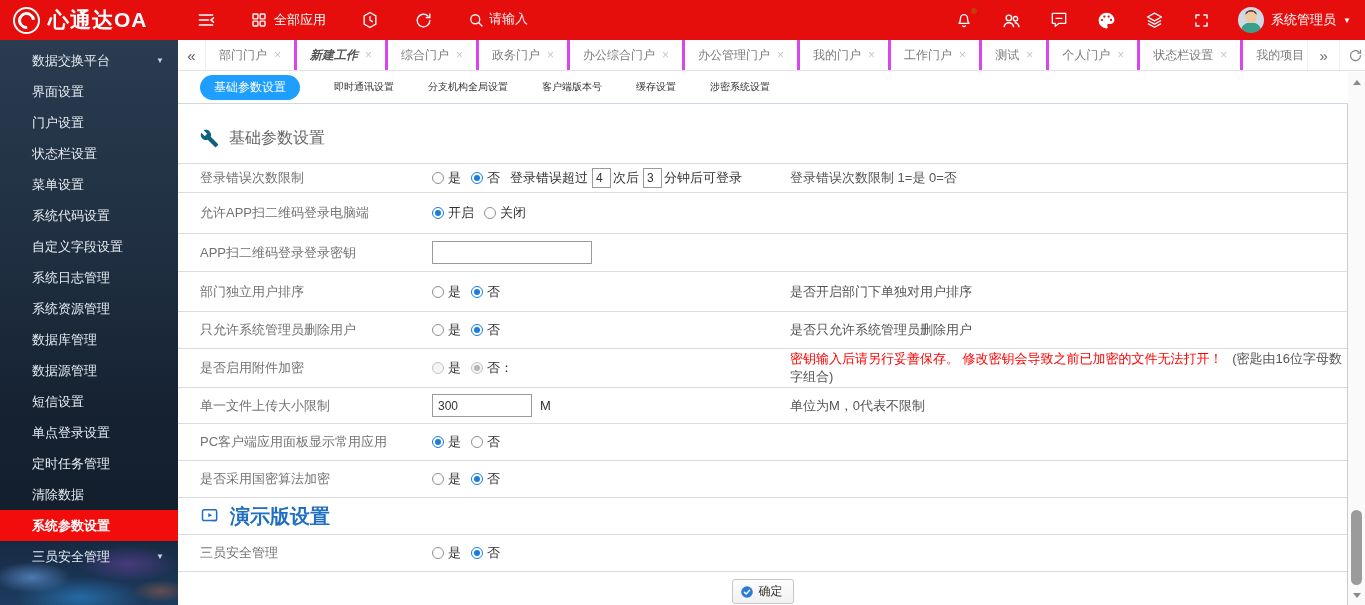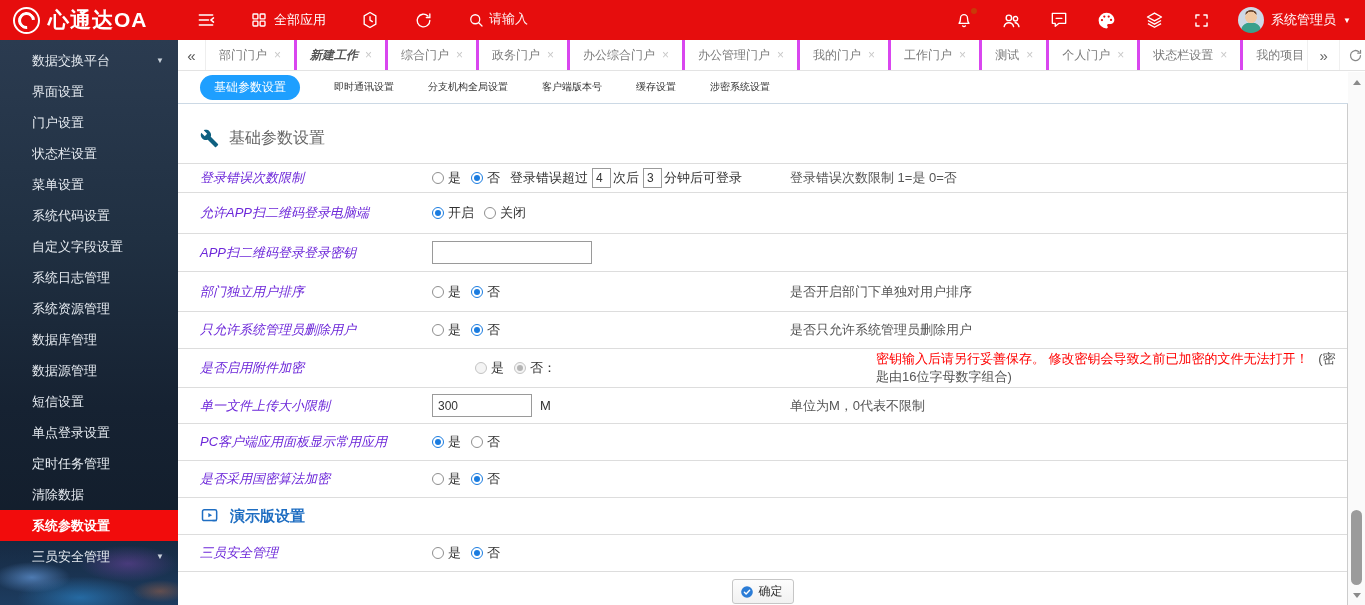--- a/index.html
+++ b/index.html
@@ -69,38 +69,38 @@
   
   .subtabs{height:33px;display:flex;align-items:center;gap:34px;padding-left:22px;border-bottom:1px solid #ccd9e5;background:#fff;margin-right:17px;}
   .pill{background:var(--accent-blue,#1e9fff);color:#fff;border-radius:13px;padding:4px 14px;font-size:12px;cursor:pointer;white-space:nowrap;}
   .subtab{font-size:10px;color:#333;cursor:pointer;white-space:nowrap;}
 
   
   .content-wrap{position:absolute;top:64px;left:0;right:17px;bottom:0;background:#fff;border-right:1px solid #ccc;overflow:hidden;}
   .section-title{display:flex;align-items:center;gap:10px;margin:24px 0 14px 22px;color:#666;font-size:16px;}
   .ftable{border-top:1px solid #ddd;}
   .frow{display:flex;align-items:center;min-height:37px;border-bottom:1px solid #ddd;padding-left:22px;}
-  .h29{min-height:29px;} .h41{min-height:41px;} .h38{min-height:38px;} .h40{min-height:40px;} .h39{min-height:39px;gap:43px;} .h36{min-height:36px;}
-  .col-label{width:232px;flex:none;color:#6d28d9;font-style:italic;}
+  .h29{min-height:29px;} .h41{min-height:41px;} .h38{min-height:38px;} .h40{min-height:40px;} .h39{min-height:39px;} .h36{min-height:36px;}
+  .col-label{width:232px;flex:none;color:#737373;}
   .col-ctrl{width:358px;flex:none;display:flex;align-items:center;}
   .col-hint{flex:1;color:#555;}
   .opt{margin:0 10px 0 4px;}
   .ctrl-text{margin-right:2px;}
   .radio{width:12px;height:12px;border-radius:50%;border:1px solid #8f8f8f;background:#fff;display:inline-block;position:relative;flex:none;cursor:pointer;}
   .radio.checked{border-color:#1a7ce0;}
   .radio.checked::after{content:'';position:absolute;inset:2px;border-radius:50%;background:#1a7ce0;}
   .radio.disabled{border-color:#c3c3c3;background:#f4f4f4;}
   .radio.disabled.checked::after{background:#b5b5b5;}
   .mini-input{width:19px;height:20px;border:1px solid #9a9a9a;font-size:12px;padding:0 3px;margin:0 2px;font-family:inherit;color:#333;}
   .text-input{width:160px;height:23px;border:1px solid #9a9a9a;font-size:12px;padding:0 5px;font-family:inherit;color:#333;}
   .num-input{width:100px;height:23px;border:1px solid #9a9a9a;font-size:12px;padding:0 5px;font-family:inherit;color:#333;margin-right:8px;}
   .hint-red{color:var(--warning-red,#f00);}
   .hint-gray{color:#555;margin-left:6px;}
   .section-row{display:flex;align-items:center;gap:10px;}
-  .section2-text{color:var(--section-blue,#1f6ec2);font-size:15px;font-weight:bold;}
+  .section2-text{color:var(--section-blue,#1f6ec2);font-size:20px;font-weight:bold;}
   .footer-row{display:flex;justify-content:center;padding-top:7px;}
   .btn-confirm{display:inline-flex;align-items:center;gap:5px;border:1px solid #c6c6c6;border-radius:3px;background:linear-gradient(#fdfdfd,#f1f1f1);padding:3px 10px 3px 7px;font-size:12px;color:#333;cursor:pointer;}
 
   
   .scroll-region{position:absolute;top:32px;right:0;width:17px;bottom:0;background:#fafafa;}
   .sb-arrow{position:absolute;left:0;width:17px;height:16px;display:flex;align-items:center;justify-content:center;}
   .sb-up{top:2px;} .sb-down{bottom:2px;}
   .tri-up{width:0;height:0;border-left:4px solid transparent;border-right:4px solid transparent;border-bottom:5px solid #8a8a8a;}
   .tri-down{width:0;height:0;border-left:4px solid transparent;border-right:4px solid transparent;border-top:5px solid #8a8a8a;}
   .sb-thumb{position:absolute;left:3px;width:11px;top:438px;height:75px;background:#9b9b9b;border-radius:6px;cursor:pointer;}

